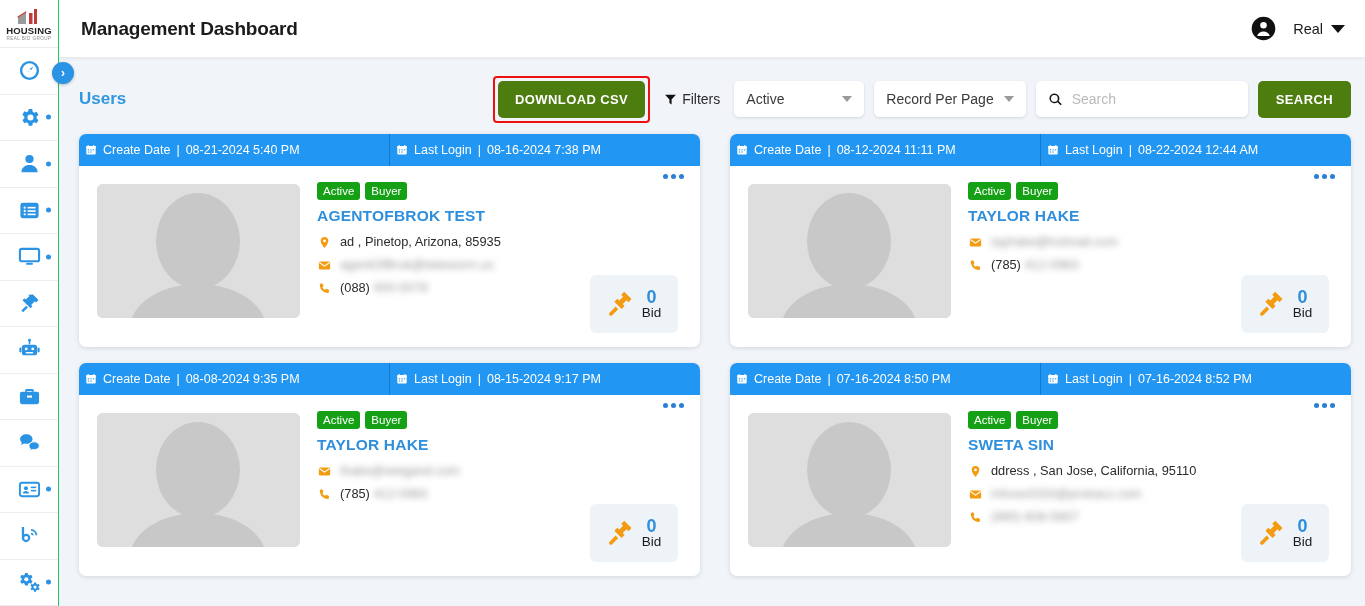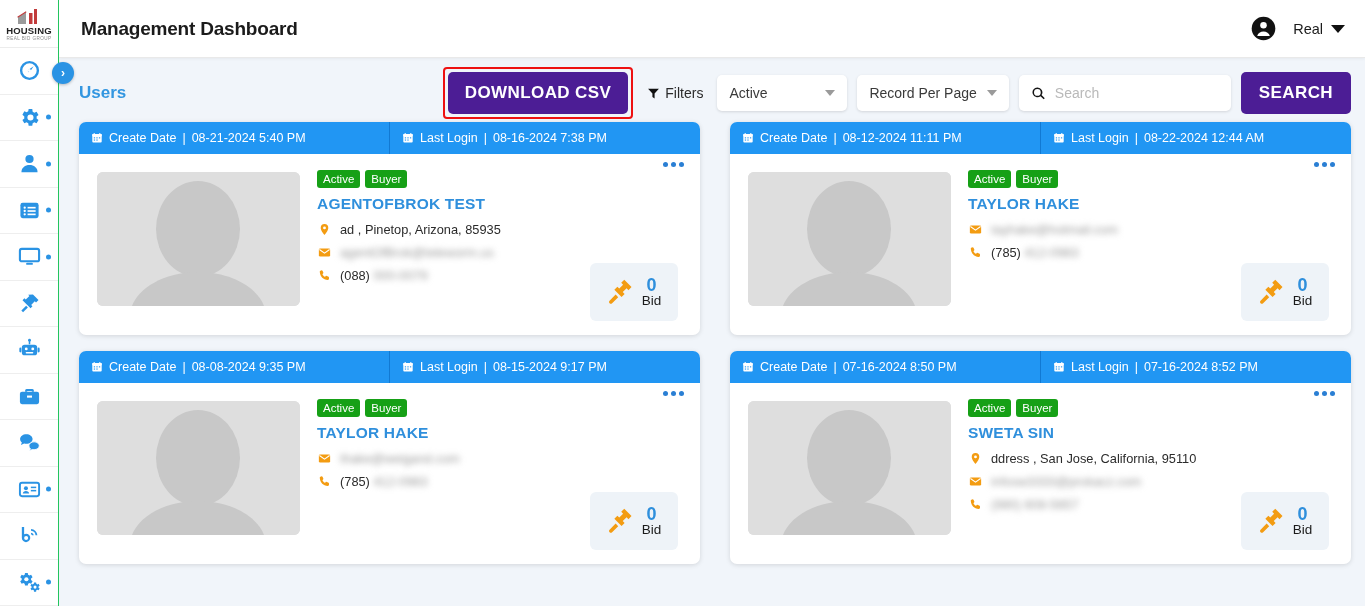--- a/index.html
+++ b/index.html
@@ -75,32 +75,32 @@
   }
   .page-title { font-size: 19px; font-weight: bold; color: #1b1b1b; letter-spacing: -.2px; }
   .user-menu { display: flex; align-items: center; gap: 8px; cursor: pointer; }
   .user-avatar-ic svg { width: 27px; height: 27px; display:block; fill:#111; }
   .user-name { font-size: 14.5px; color: #1b1b1b; margin-left: 8px; }
   .caret { width: 0; height: 0; border-left: 7px solid transparent; border-right: 7px solid transparent; border-top: 8px solid #111; }
 
   .content { flex: 1; padding: 0 14px 0 20px; overflow: hidden; }
 
   .toolbar {
-    height: 64px; display: flex; align-items: center;
+    height: 76px; display: flex; align-items: center;
     padding-top: 6px;
   }
   .section-title { font-size: 17px; font-weight: bold; color: #3396e0; flex: 0 0 auto; }
   .toolbar-right { margin-left: auto; display: flex; align-items: center; gap: 10px; }
 
   .dl-wrap {
     border: 2.5px solid #ee1111; border-radius: 4px; padding: 3px;
   }
   .btn-black {
-    background: #4c1d95; color: #fff; border: none;
-    font-size: 17px; font-weight: bold; letter-spacing: .4px;
+    background: #4d7c0f; color: #fff; border: none;
+    font-size: 13px; font-weight: bold; letter-spacing: .4px;
     padding: 11px 17px; border-radius: 5px; cursor: pointer;
     font-family: "Liberation Sans", sans-serif;
   }
   .filters {
     display: flex; align-items: center; gap: 5px;
     font-size: 14px; color: #2b2b2b; cursor: pointer; padding: 0 4px;
   }
   .filters svg { width: 13px; height: 13px; fill: #111; display:block; }
 
   .select {
@@ -135,21 +135,21 @@
   .card {
     background: #fff; border-radius: 7px; overflow: hidden;
     box-shadow: 0 1px 5px rgba(0,0,0,.13);
     height: 213px; display: flex; flex-direction: column;
   }
   .card-head {
     height: 32px; background: #2196f3; color: #fff;
     display: flex; align-items: stretch; font-size: 12.5px;
   }
   .card-head .cell {
-    flex: 1; display: flex; align-items: center; gap: 6px; padding-left: 12px;
+    flex: 1; display: flex; align-items: center; gap: 6px; padding-left: 6px;
   }
   .card-head .cell:first-child { border-right: 1.5px solid #1179d3; }
   .card-head svg { width: 12px; height: 12px; fill: #fff; display:block; flex: 0 0 auto; }
 
   .card-body { flex: 1; display: flex; padding: 12px 14px 10px 18px; position: relative; }
   .dots {
     position: absolute; right: 16px; top: 8px;
     display: flex; gap: 3px; cursor: pointer;
   }
   .dots i { width: 5px; height: 5px; border-radius: 50%; background: #2a7fd4; display: block; }
@@ -164,21 +164,21 @@
   .info { flex: 1; padding-left: 17px; padding-top: 4px; position: relative; }
   .badges { display: flex; gap: 5px; margin-bottom: 7px; }
   .badge {
     background: #16a016; color: #fff; font-size: 11.5px;
     border-radius: 3px; padding: 2.5px 6px; line-height: 13px;
   }
   .uname {
     font-size: 15.5px; font-weight: bold; color: #2f8fdc;
     letter-spacing: .2px; margin-bottom: 9px; cursor: pointer;
   }
-  .row { display: flex; align-items: center; gap: 9px; margin-bottom: 8px; font-size: 12.8px; color: #2b2b2b; }
+  .row { display: flex; align-items: flex-end; gap: 9px; margin-bottom: 8px; font-size: 12.8px; color: #2b2b2b; }
   .row .ri { width: 14px; flex: 0 0 14px; display: flex; justify-content: center; }
   .row .ri svg { width: 13px; height: 13px; fill: #f39c12; display: block; }
   .blurred {
     color: #9a9a9a; filter: blur(3.1px); user-select: none;
   }
   .partial-blur { display: inline; }
 
   .bid-box {
     position: absolute; right: 8px; bottom: 4px;
     background: #eef3f8; border-radius: 6px;

